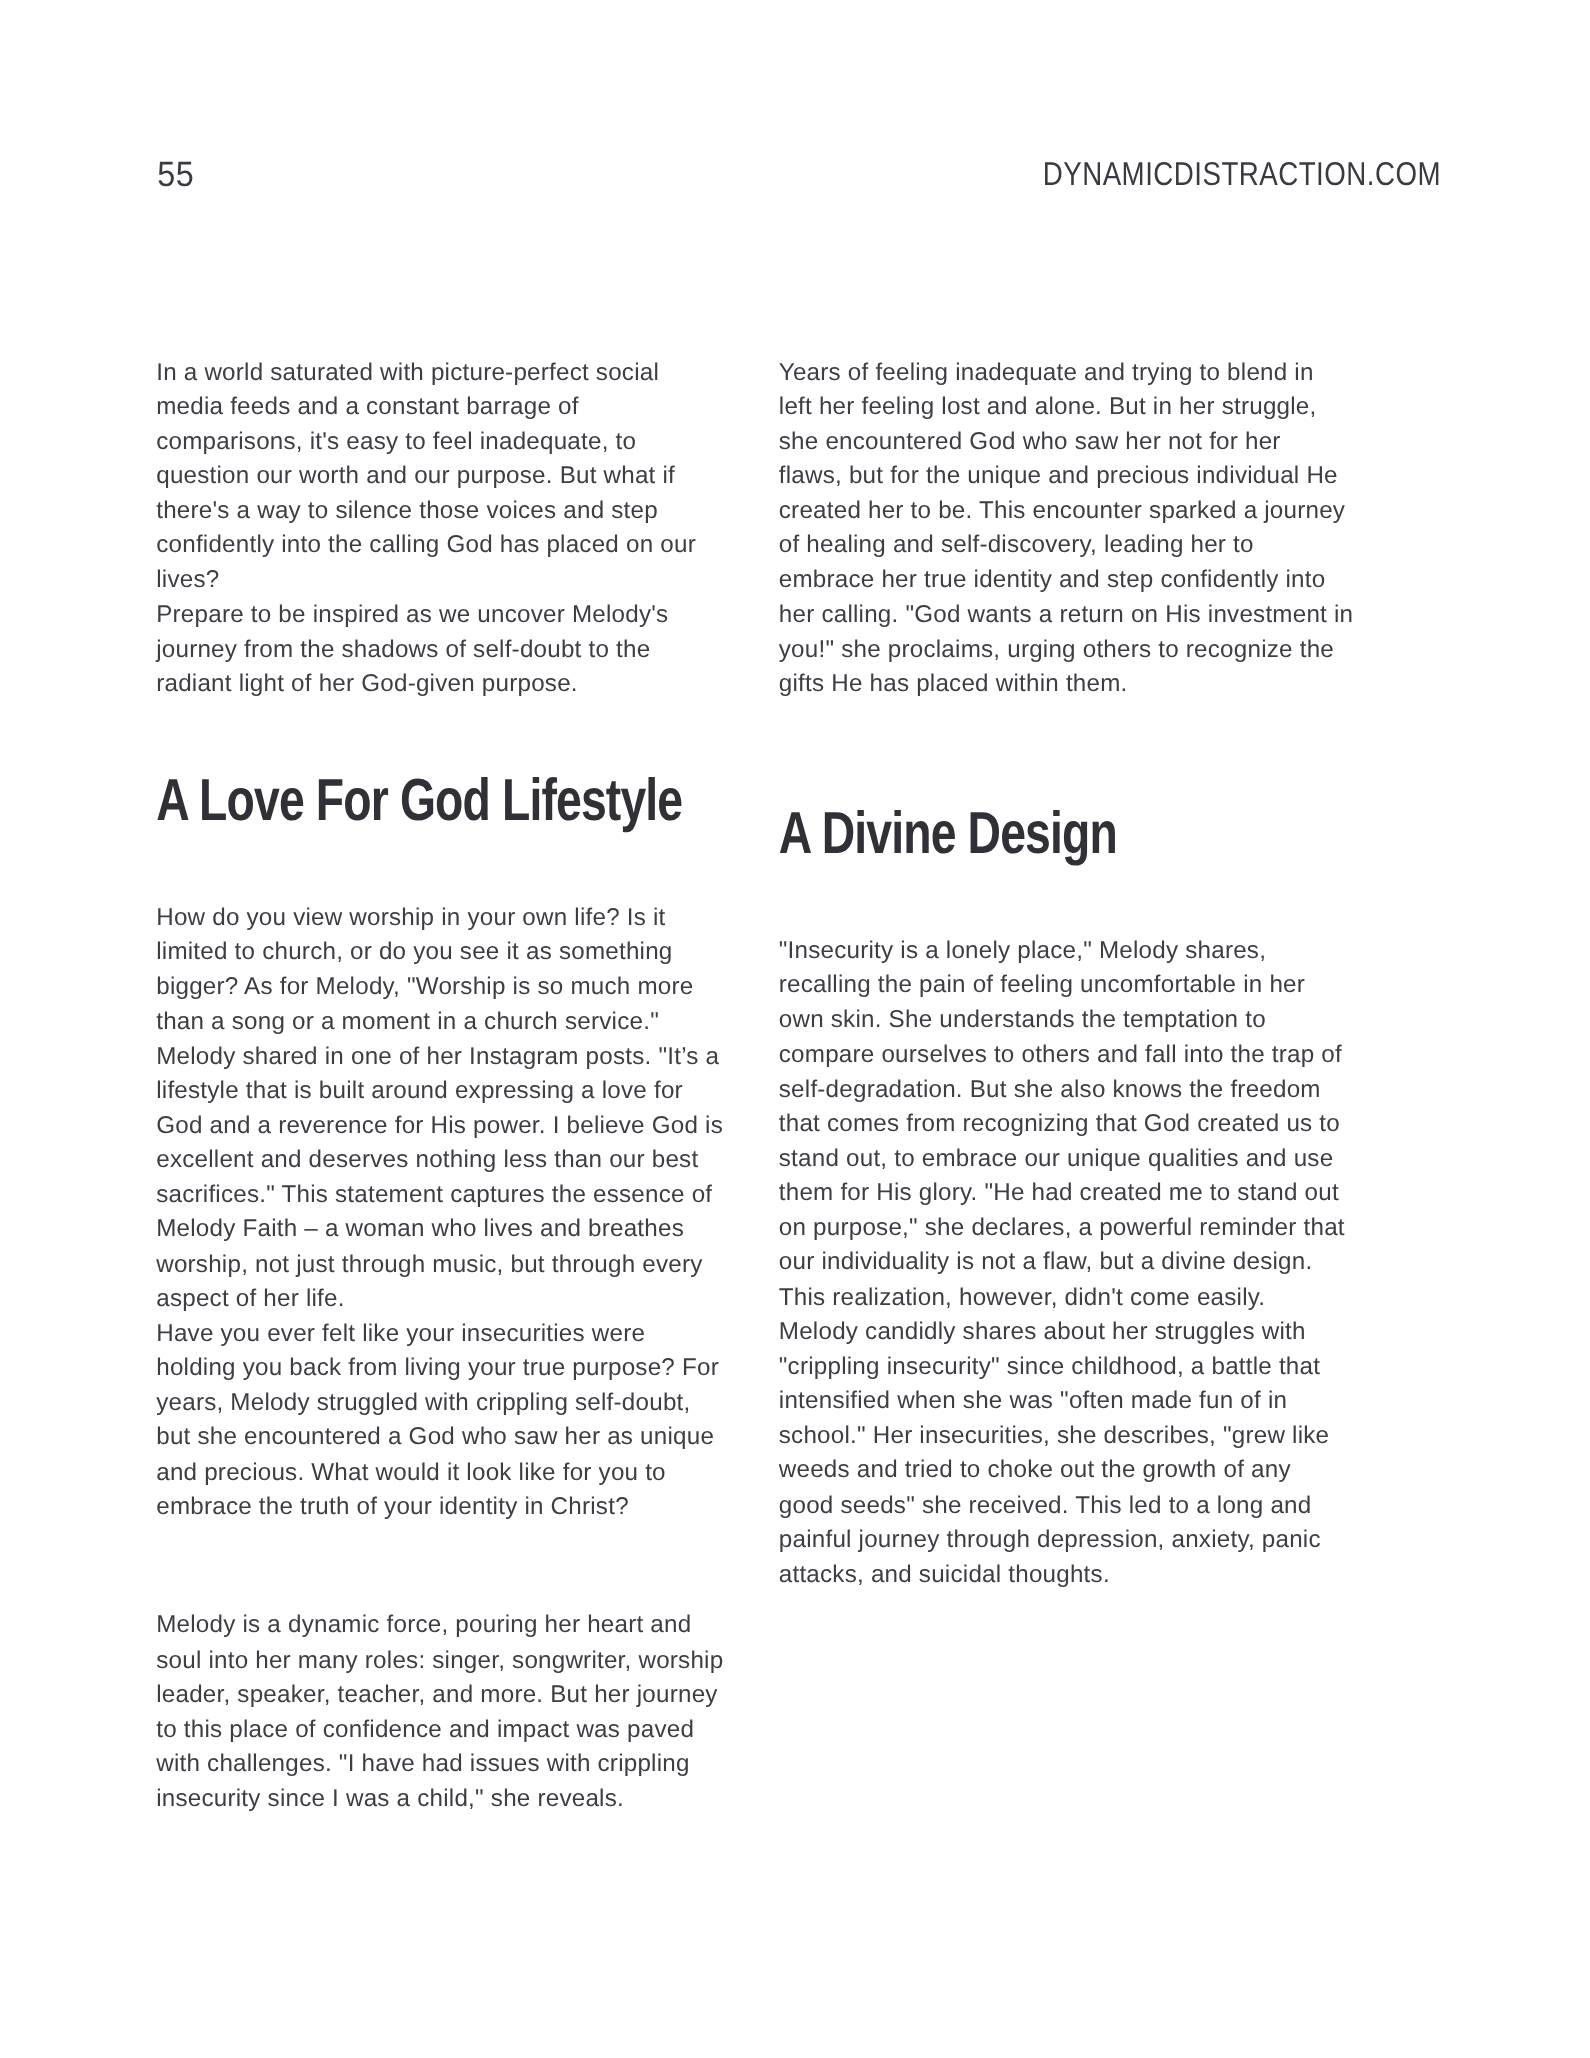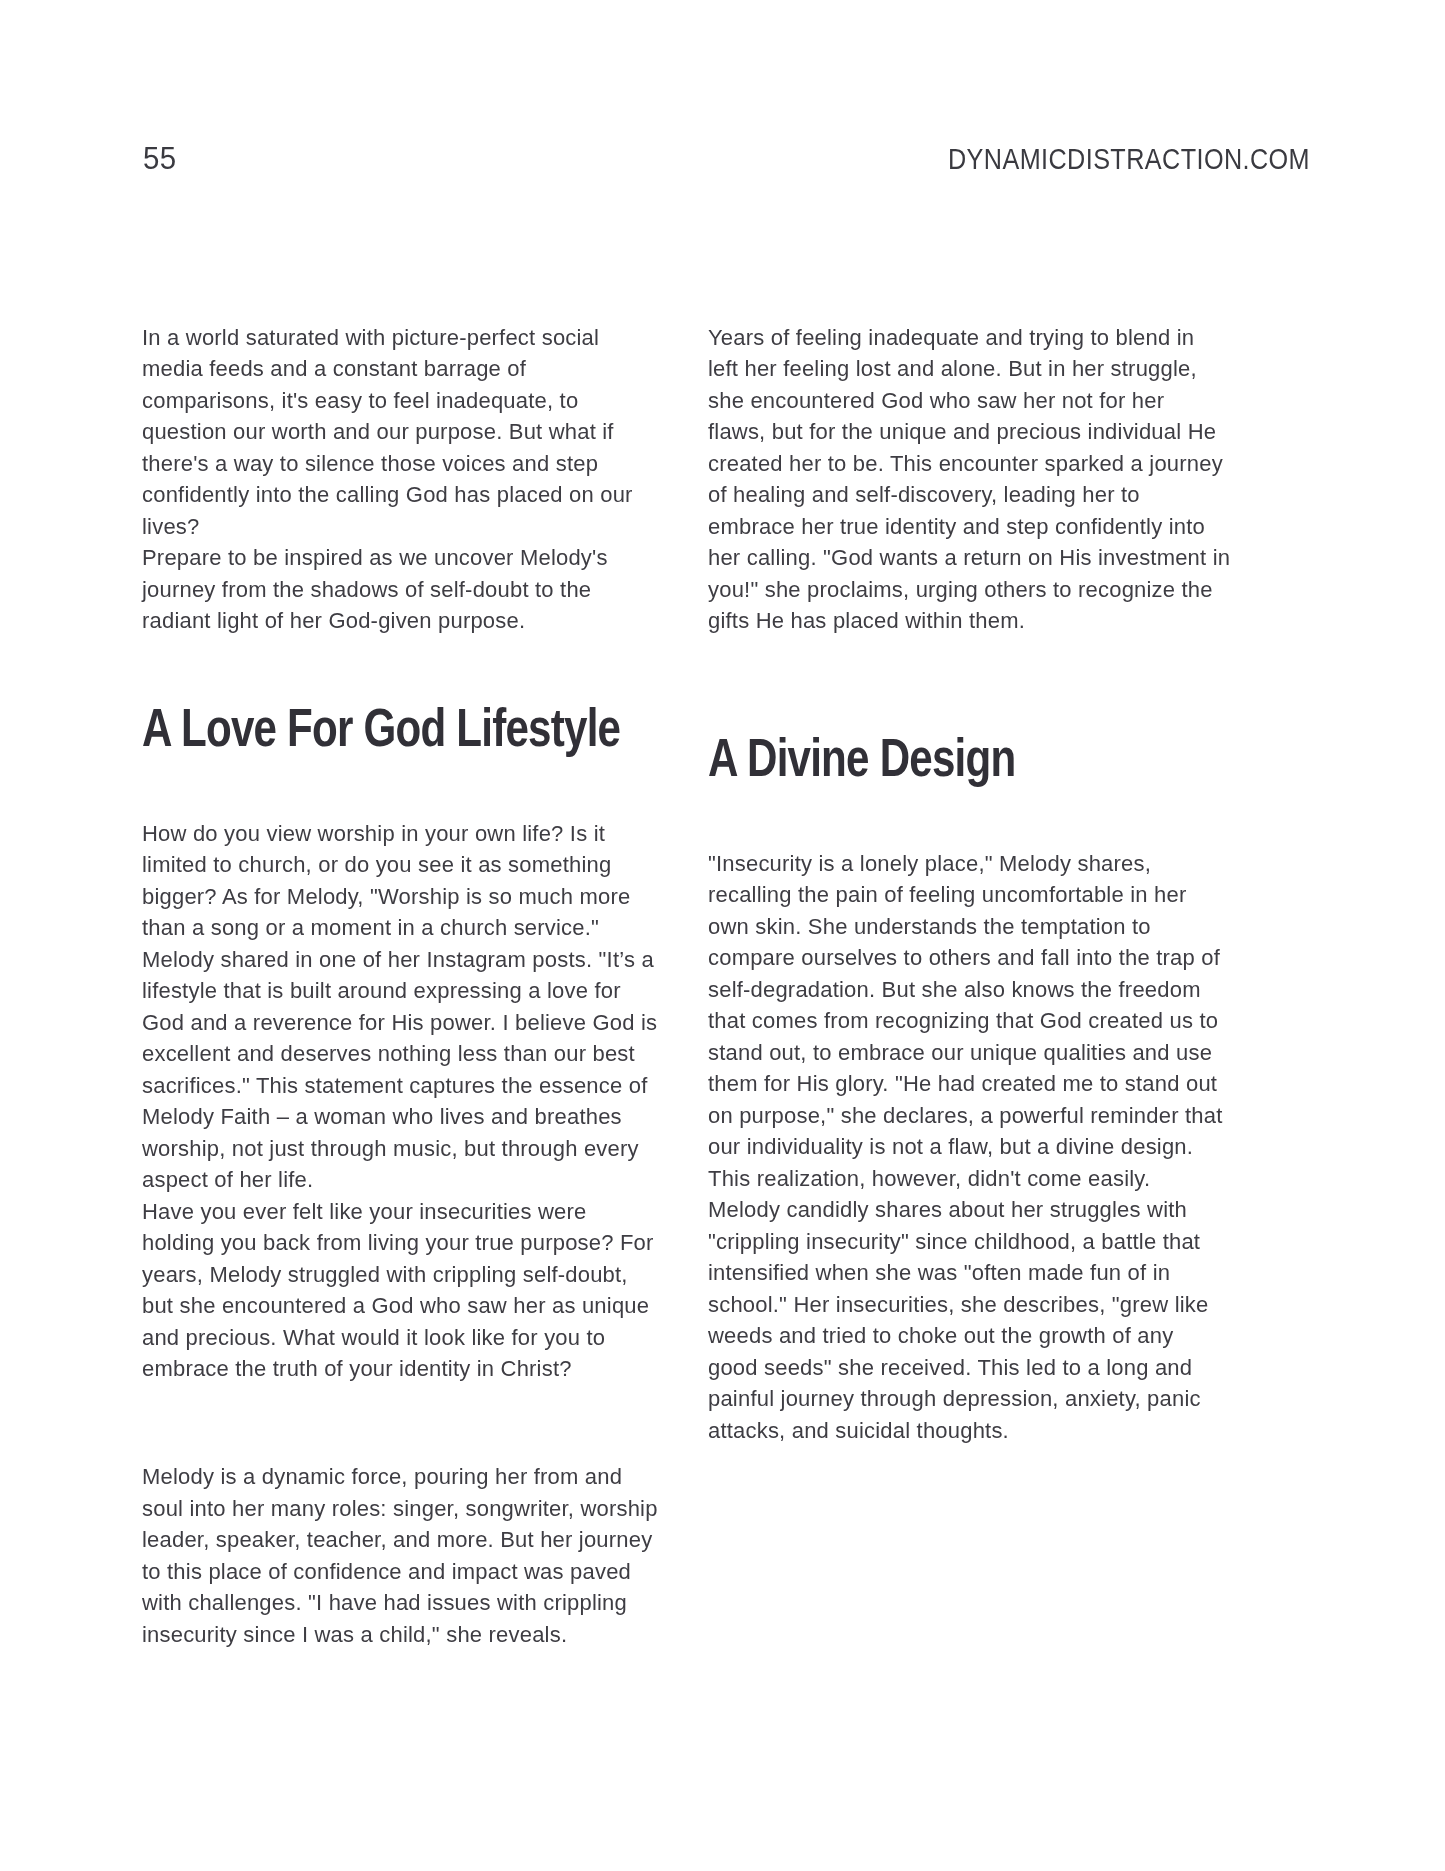--- a/index.html
+++ b/index.html
@@ -92,21 +92,21 @@
 sacrifices." This statement captures the essence of
 Melody Faith – a woman who lives and breathes
 worship, not just through music, but through every
 aspect of her life.
 Have you ever felt like your insecurities were
 holding you back from living your true purpose? For
 years, Melody struggled with crippling self-doubt,
 but she encountered a God who saw her as unique
 and precious. What would it look like for you to
 embrace the truth of your identity in Christ?</p>
-  <p class="closing-para">Melody is a dynamic force, pouring her from and
+  <p class="closing-para">Melody is a dynamic force, pouring her heart and
 soul into her many roles: singer, songwriter, worship
 leader, speaker, teacher, and more. But her journey
 to this place of confidence and impact was paved
 with challenges. "I have had issues with crippling
 insecurity since I was a child," she reveals.</p>
 </div>
 
 <div class="col col-right">
   <p>Years of feeling inadequate and trying to blend in
 left her feeling lost and alone. But in her struggle,

